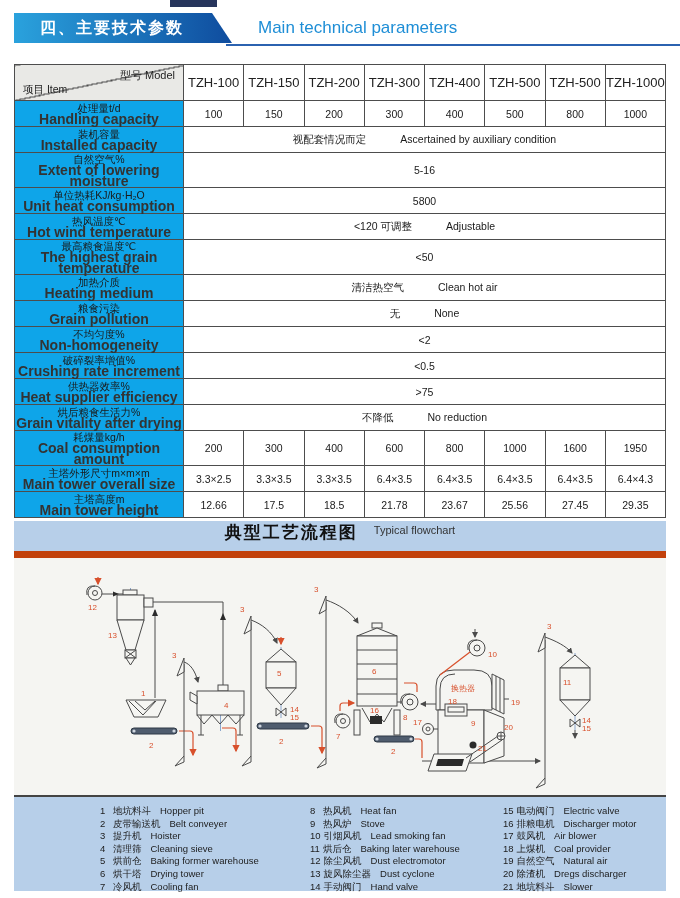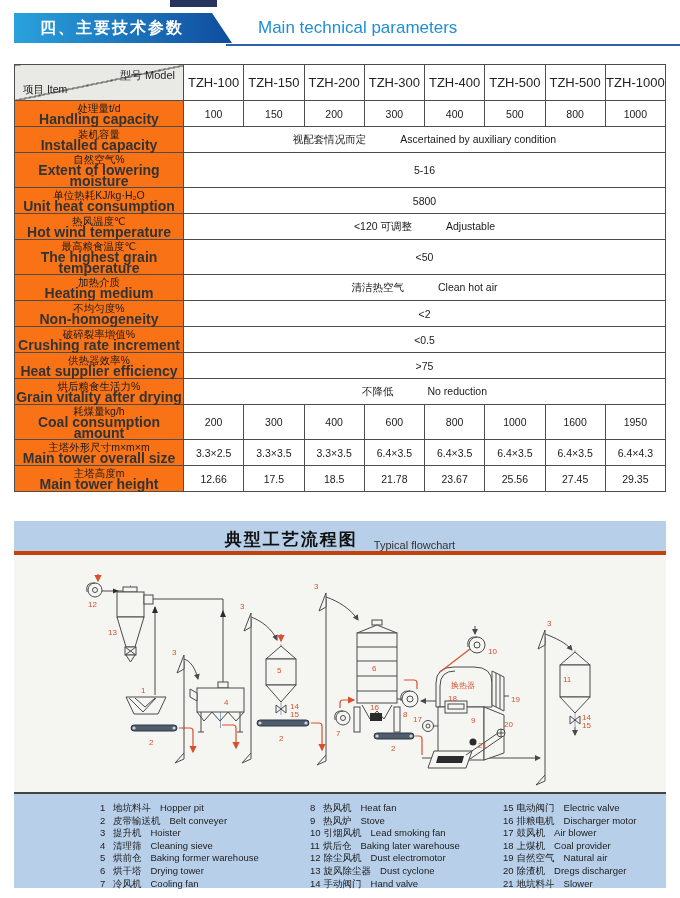--- a/index.html
+++ b/index.html
@@ -20,21 +20,21 @@
   .en-title{position:absolute;left:258px;top:18px;font-size:17px;color:#1e8ed6;}
   .head-rule{position:absolute;left:226px;top:44px;right:0;height:2px;background:#2b62b0;}
 
   
   table.params{
     position:absolute;left:14px;top:64px;width:652px;border-collapse:collapse;
     table-layout:fixed;background:#fff;
   }
   table.params td,table.params th{border:1px solid #4d4d4d;padding:0;}
   table.params .lbl{
-    background:#f97316;text-align:center;vertical-align:middle;
+    background:#0ea5e9;text-align:center;vertical-align:middle;
   }
   table.params .lbl .zh{font-size:10.5px;line-height:12px;color:#1a1a1a;}
   table.params .lbl .en{font-size:14px;line-height:11px;color:#333;font-weight:bold;}
   table.params td.val{font-size:10.5px;text-align:center;vertical-align:middle;color:#1a1a1a;background:#fff;}
   table.params td.val .pair{display:inline-block;}
   table.params td.val .gap{display:inline-block;width:34px;}
   tr.hdr{height:36px;}
   tr.r{height:26px;}
   td.corner{
     background:#e9e9e6 linear-gradient(to bottom right,
@@ -42,22 +42,22 @@
       #4d4d4d calc(50% + 0.6px),rgba(0,0,0,0) calc(50% + 0.6px));
     position:relative;
   }
   td.corner .c-top{position:absolute;top:3px;right:8px;font-size:11px;}
   td.corner .c-bot{position:absolute;bottom:3px;left:8px;font-size:10.5px;}
   th.model{font-size:13px;font-weight:normal;background:#fff;}
 
   
   .flow-wrap{position:absolute;left:14px;top:521px;width:652px;}
   .flow-head{
-    height:30px;background:#b7cfe9;border-bottom:4px solid #c2410c;
-    display:flex;align-items:flex-end;justify-content:center;gap:16px;
+    height:30px;background:#b7cfe9;border-bottom:7px solid #c2410c;
+    display:flex;align-items:flex-start;justify-content:center;gap:16px;
   }
   .flow-head .zh{font-size:17px;font-weight:bold;color:#111;letter-spacing:2px;}
   .flow-head .en{font-size:11px;color:#333;margin-top:3px;}
   .flow-canvas{height:237px;background:#f5f5f2;}
   .flow-legend{
     height:94px;background:#b7cfe9;border-top:2px solid #444;
     position:relative;font-size:9.5px;color:#1c1c1c;
   }
   .leg-col{position:absolute;top:8px;line-height:12.6px;white-space:nowrap;}
   .leg-col.c1{left:86px;}
@@ -153,20 +153,27 @@
           <div class="en">The highest grain temperature</div>
         </td>
         <td class="val" colspan="8"><span class="pair">&lt;50</span></td>
       </tr>
       <tr class="r">
         <td class="lbl">
           <div class="zh">加热介质</div>
           <div class="en">Heating medium</div>
         </td>
         <td class="val" colspan="8"><span class="pair">清洁热空气</span><span class="gap"></span><span class="pair">Clean hot air</span></td>
+      </tr>
+      <tr class="r">
+        <td class="lbl">
+          <div class="zh">粮食污染</div>
+          <div class="en">Grain pollution</div>
+        </td>
+        <td class="val" colspan="8"><span class="pair">无</span><span class="gap"></span><span class="pair">None</span></td>
       </tr>
       <tr class="r">
         <td class="lbl">
           <div class="zh">不均匀度%</div>
           <div class="en">Non-homogeneity</div>
         </td>
         <td class="val" colspan="8"><span class="pair">&lt;2</span></td>
       </tr>
       <tr class="r">
         <td class="lbl">

